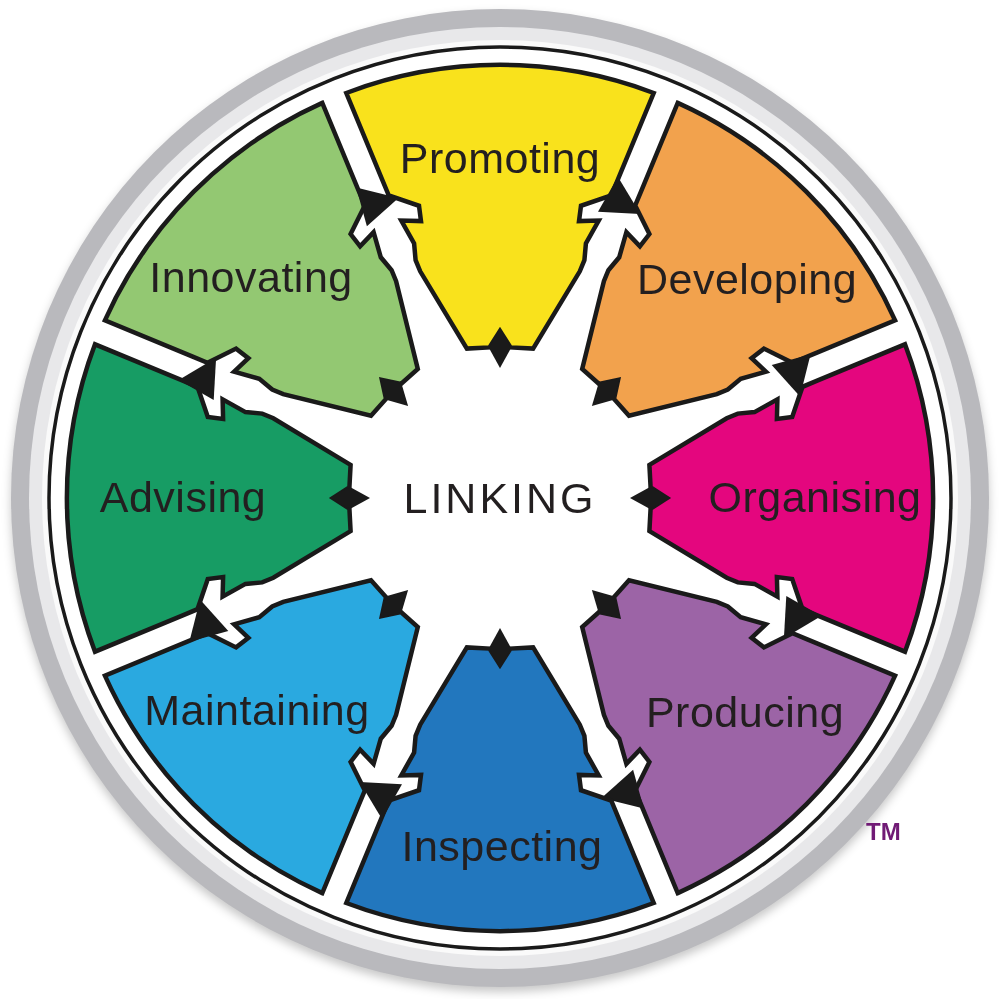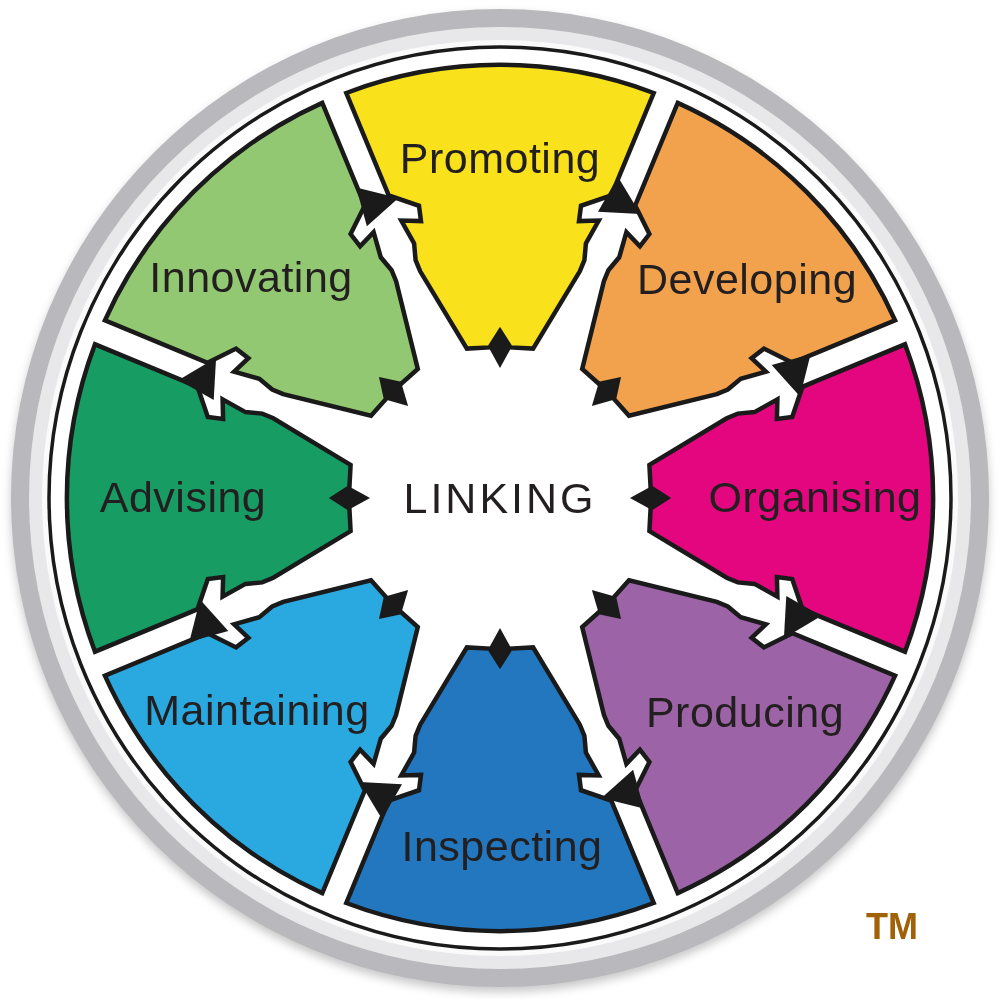--- a/index.html
+++ b/index.html
@@ -33,25 +33,25 @@
   }
   .center-label {
     font-family: "Liberation Sans", sans-serif;
     font-size: 43px;
     font-weight: 300;
     letter-spacing: 3px;
   }
   .tm {
     position: absolute;
     left: 866px;
-    top: 906px;
+    top: 818px;
     font-family: "Liberation Sans", sans-serif;
-    font-size: 36px;
+    font-size: 24px;
     font-weight: bold;
-    color: #a16207;
+    color: #701a75;
     letter-spacing: 0px;
   }
 </style>
 </head>
 <body>
 
 <div class="stage">
   <svg class="wheel" width="1000" height="999" viewBox="0 0 1000 999">
     <g>
       <circle id="ring-outer" cx="500" cy="498" r="489" fill="#b9b9bd"></circle>

